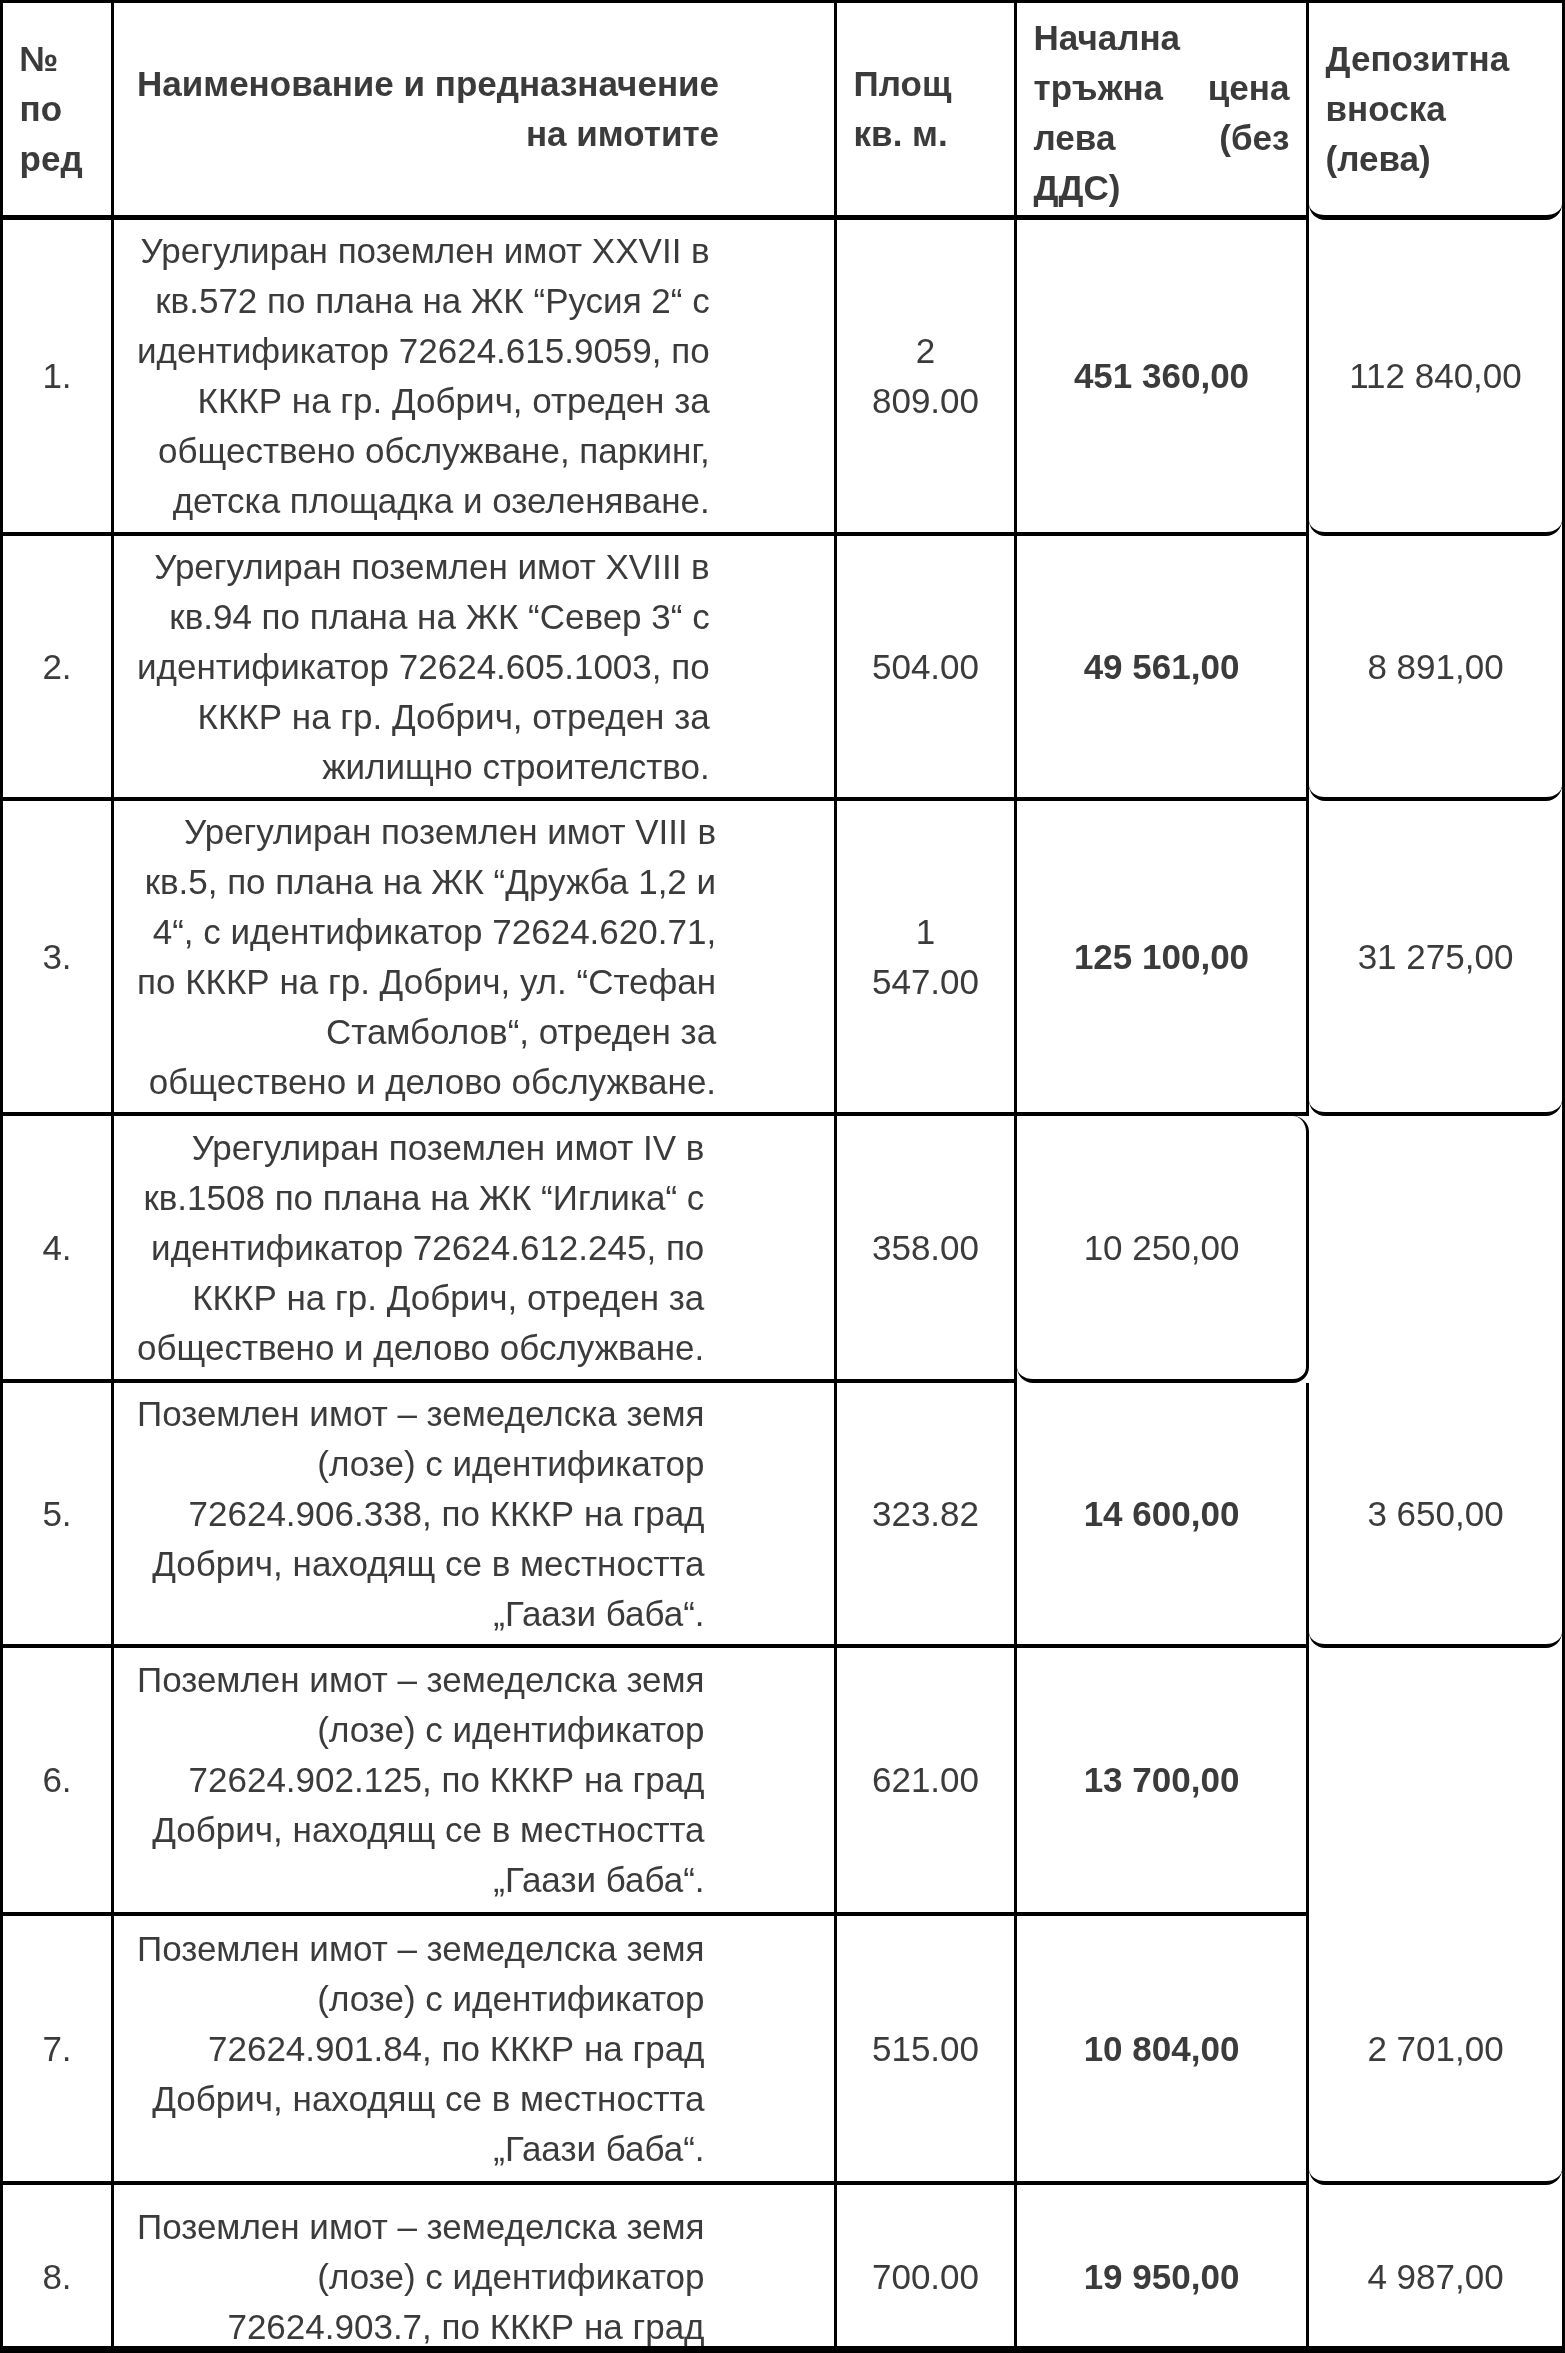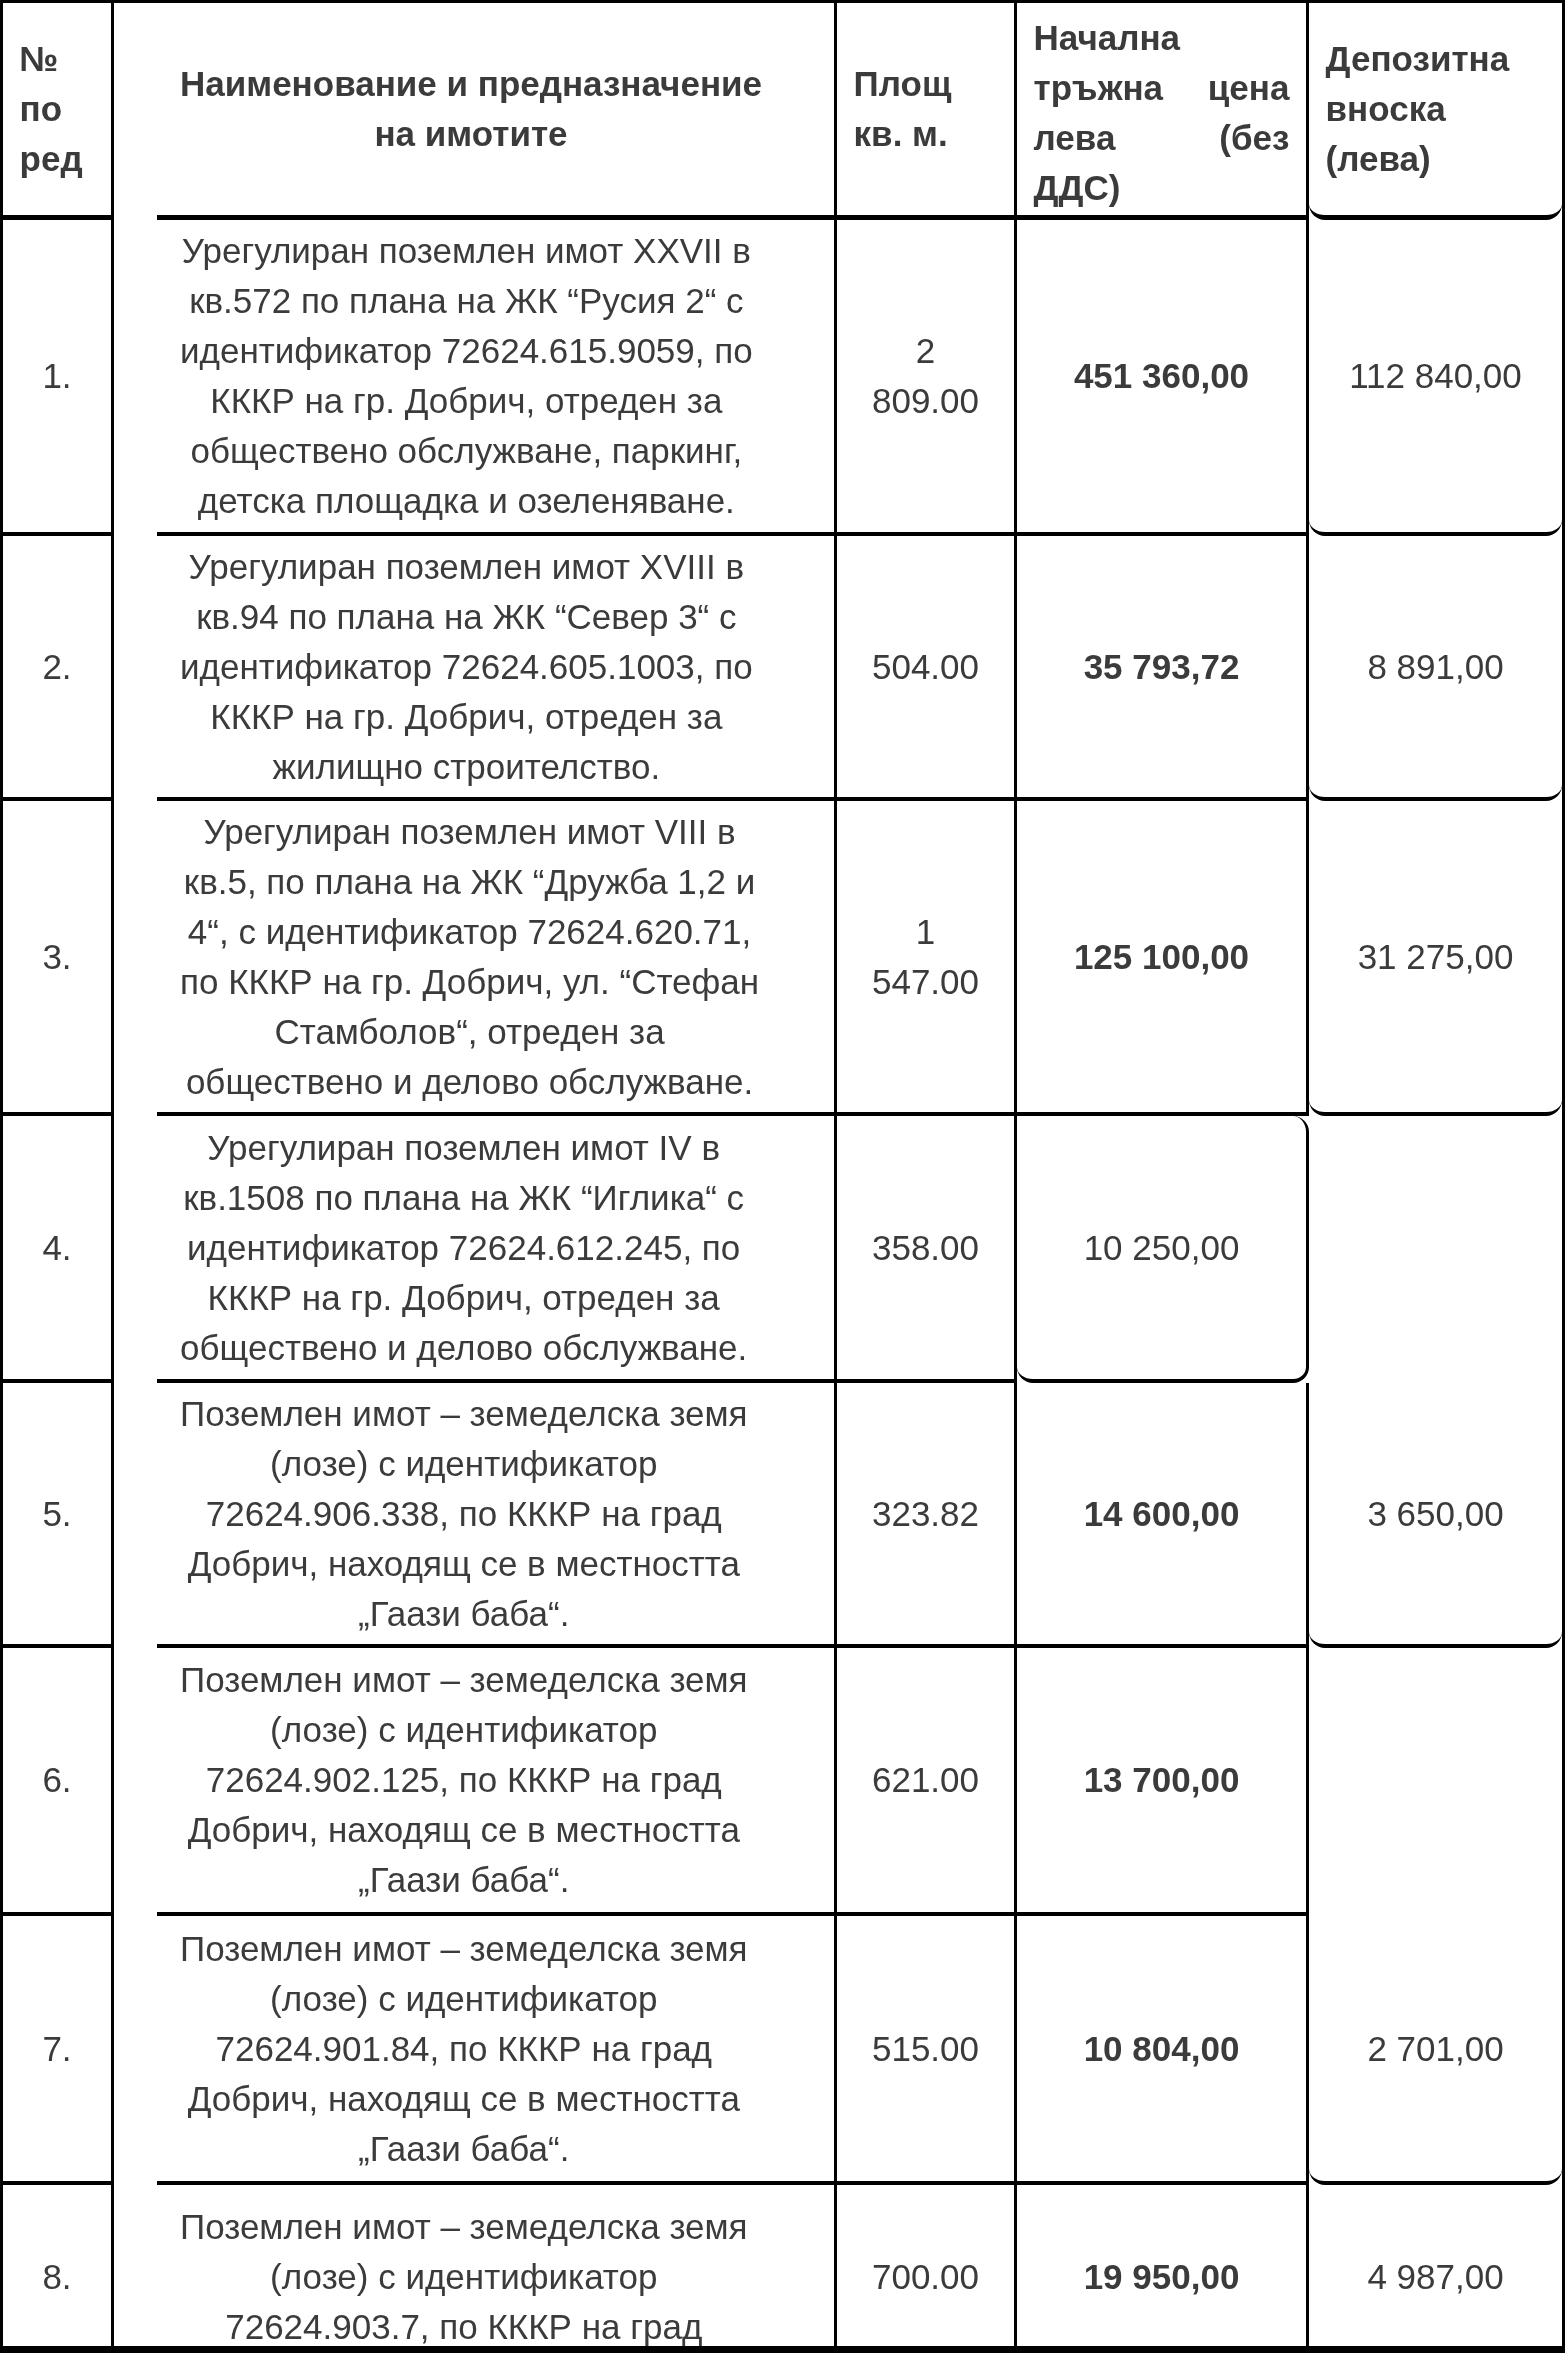--- a/index.html
+++ b/index.html
@@ -42,21 +42,21 @@
     align-items:center;
     white-space:pre-line;
     font-size:35px;
     line-height:50px;
     overflow:hidden;
   }
   .row .cell:nth-child(5){border-right:none;}
   .row:last-child .cell{border-bottom:none;}
   .r0 .cell{border-bottom:5px solid #000;font-weight:bold;}
   .c-num{justify-content:center;text-align:center;}
-  .c-desc{justify-content:flex-start;text-align:center;padding:16.6px 21px 16.6px 23px;margin-left:43px;}
+  .c-desc{justify-content:flex-start;text-align:right;padding:16.6px 21px 16.6px 23px;}
   .c-area{justify-content:center;text-align:center;padding:8px 5px;}
   .c-price{justify-content:center;text-align:center;padding:8.3px 6.6px;font-weight:bold;}
   .c-deposit{justify-content:center;text-align:center;padding:8.3px 6.6px;border-radius:16px;}
   .r0 .c-num{justify-content:flex-start;text-align:left;padding-left:16.6px;}
   .r0 .c-area{justify-content:flex-start;text-align:left;padding-left:16.6px;}
   .r0 .c-deposit{justify-content:flex-start;text-align:left;padding-left:16.6px;}
   .r0 .c-price.justify-cell{
     display:block;
     padding:10px 16.6px 0 16.6px;
     text-align:justify;
@@ -101,21 +101,21 @@
     </div>
 
     <div class="row r2">
       <div class="cell c-num">2.</div>
       <div class="cell c-desc">Урегулиран поземлен имот XVIII в
 кв.94 по плана на ЖК “Север 3“ с
 идентификатор 72624.605.1003, по
 КККР на гр. Добрич, отреден за
 жилищно строителство.</div>
       <div class="cell c-area">504.00</div>
-      <div class="cell c-price">35 793,72</div>
+      <div class="cell c-price">49 561,00</div>
       <div class="cell c-deposit">8 891,00</div>
     </div>
 
     <div class="row r3">
       <div class="cell c-num">3.</div>
       <div class="cell c-desc">Урегулиран поземлен имот VIII в
 кв.5, по плана на ЖК “Дружба 1,2 и
 4“, с идентификатор 72624.620.71,
 по КККР на гр. Добрич, ул. “Стефан
 Стамболов“, отреден за

